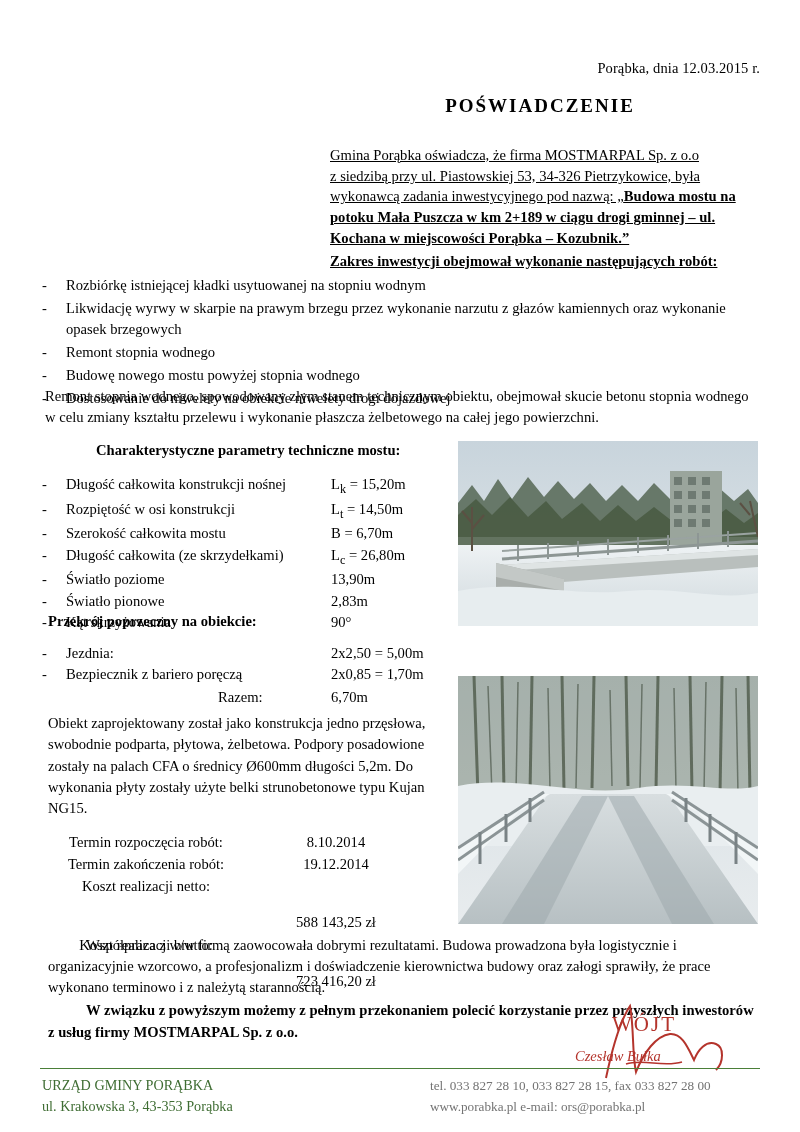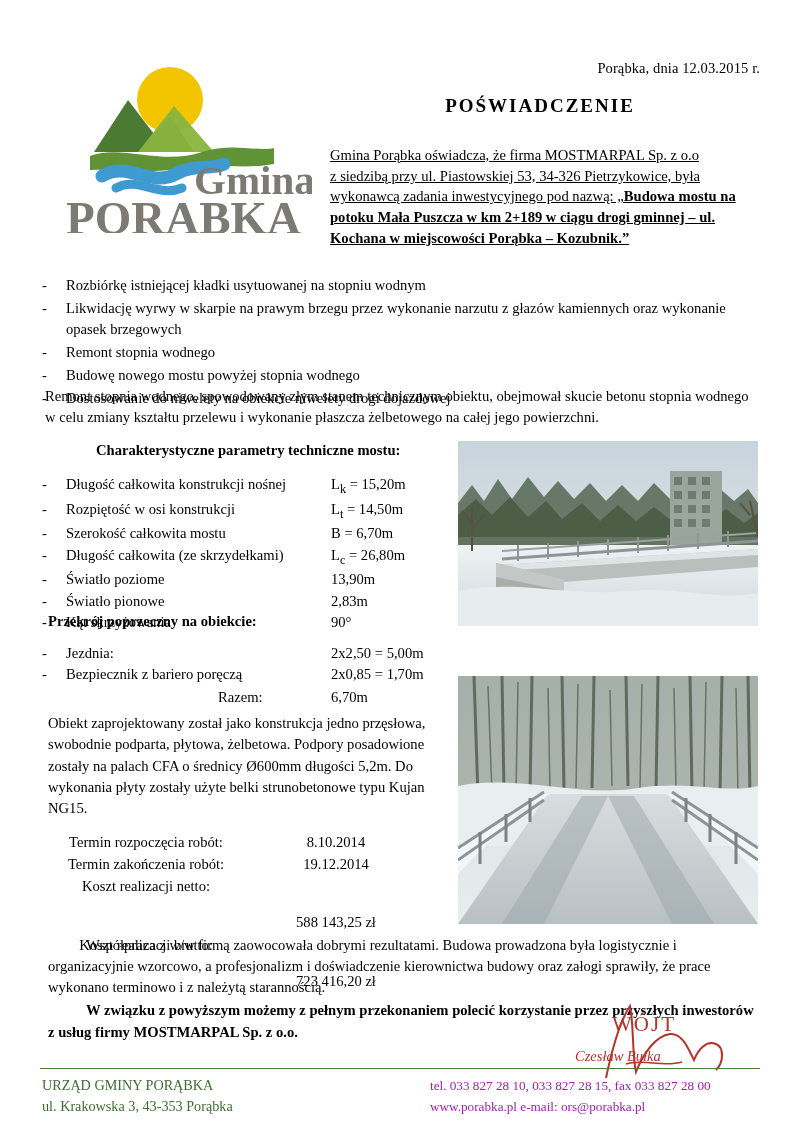--- a/index.html
+++ b/index.html
@@ -222,57 +222,39 @@
     top: 1075px;
     font-size: 14.2px;
     color: #3f6d33;
     line-height: 1.5;
   }
   .footer-right {
     position: absolute;
     left: 430px;
     top: 1075px;
     font-size: 13.2px;
-    color: #a21caf;
+    color: #737373;
     line-height: 1.6;
   }
 </style>
 </head>
 <body>
 
 <div class="page">
 
-  <div class="logo">
-    <svg width="270" height="185" viewBox="0 0 270 185" xmlns="http://www.w3.org/2000/svg">
-
-      <circle cx="128" cy="52" r="33" fill="#f2c500"></circle>
-
-      <path d="M52 104 L86 52 L112 86 L128 68 L152 104 Z" fill="#4b7a33"></path>
-
-      <path d="M96 104 L132 58 L172 104 Z" fill="#8ab43f" opacity="0.95"></path>
-
-      <path d="M48 108 C80 96 120 118 160 104 C190 94 215 104 232 100 L232 116 C200 122 170 114 140 120 C105 127 72 120 48 122 Z" fill="#5f9336"></path>
-
-      <path d="M60 128 C86 112 108 140 134 126 C152 116 168 122 182 116" fill="none" stroke="#3f9ad1" stroke-width="13" stroke-linecap="round"></path>
-      <path d="M74 140 C96 128 116 150 140 140" fill="none" stroke="#3f9ad1" stroke-width="9" stroke-linecap="round"></path>
-
-      <text x="152" y="146" font-family="Liberation Serif, serif" font-size="41" font-weight="bold" fill="#7b7b73">Gmina</text>
-
-      <text x="24" y="186" font-family="Liberation Serif, serif" font-size="47" font-weight="bold" fill="#7b7b73">PORĄBKA</text>
-    </svg>
-  </div>
 
   <div class="date-line">Porąbka, dnia 12.03.2015 r.</div>
 
   <div class="doc-title">POŚWIADCZENIE</div>
 
   <div class="intro">
     <span>Gmina Porąbka oświadcza, że firma MOSTMARPAL Sp. z o.o</span><br>
     <span>z siedzibą przy ul. Piastowskiej 53, 34-326 Pietrzykowice, była</span><br>
     <span>wykonawcą zadania inwestycyjnego pod nazwą: „</span><span class="b">Budowa mostu na potoku Mała Puszcza w km 2+189 w ciągu drogi gminnej – ul. Kochana w miejscowości Porąbka – Kozubnik.”</span>
+    <span class="scope">Zakres inwestycji obejmował wykonanie następujących robót:</span>
   </div>
 
   <div class="dash-list">
     <div class="dash-item">
       <span class="dash">-</span>
       <span class="txt">Rozbiórkę istniejącej kładki usytuowanej na stopniu wodnym</span>
     </div>
     <div class="dash-item">
       <span class="dash">-</span>
       <span class="txt">Likwidację wyrwy w skarpie na prawym brzegu przez wykonanie narzutu z głazów kamiennych oraz wykonanie opasek brzegowych</span>

